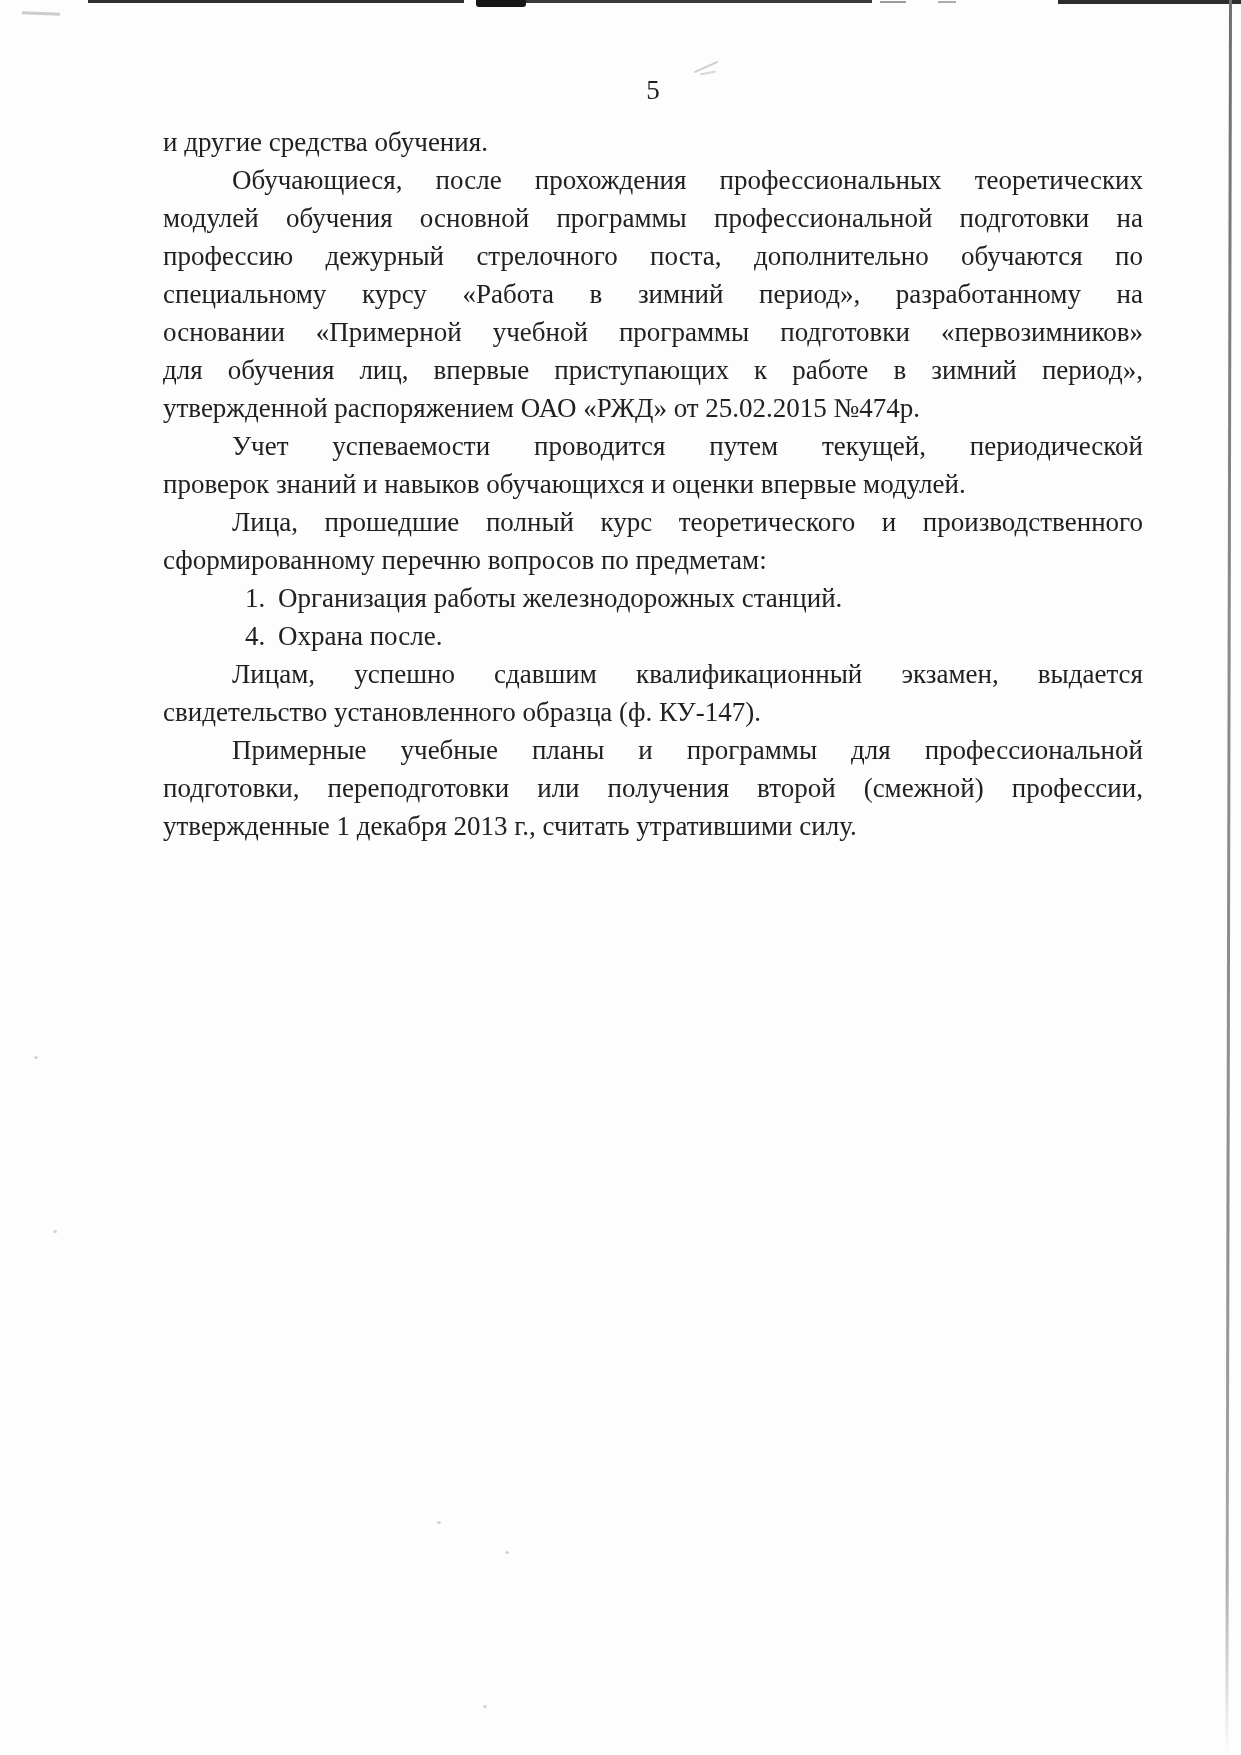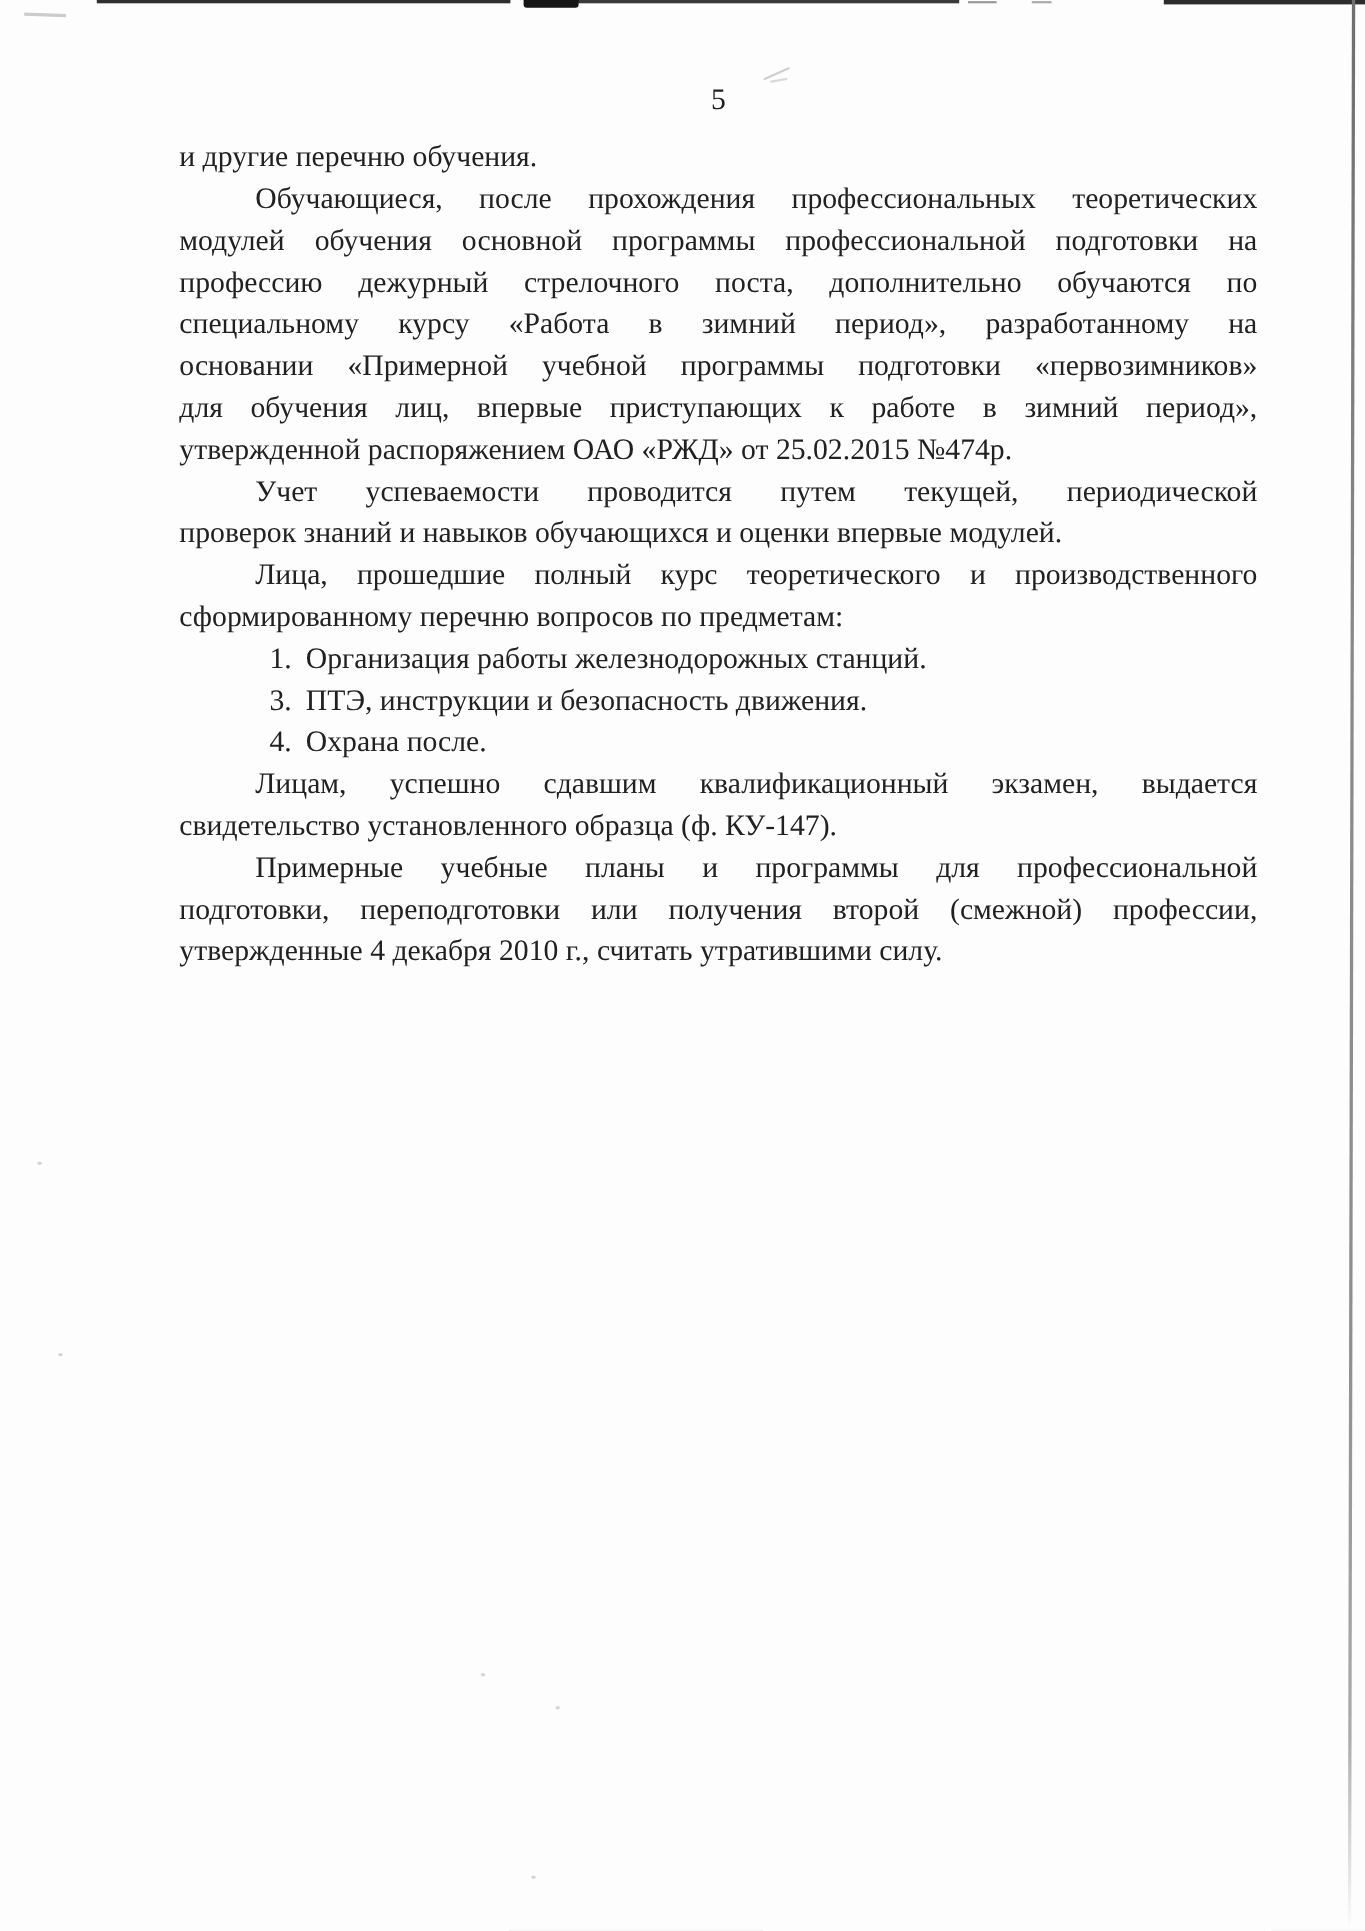--- a/index.html
+++ b/index.html
@@ -75,43 +75,40 @@
   <div class="artifact smudge-b"></div>
   <div class="artifact speck speck-1"></div>
   <div class="artifact speck speck-2"></div>
   <div class="artifact speck speck-3"></div>
   <div class="artifact speck speck-4"></div>
   <div class="artifact speck speck-5"></div>
 
   <div class="pagenum">5</div>
 
   <div class="content">
-    <div class="ln">и другие перечню обучения.</div>
+    <div class="ln">и другие средства обучения.</div>
     <div class="ln j ind">Обучающиеся, после прохождения профессиональных теоретических</div>
     <div class="ln j">модулей обучения основной программы профессиональной подготовки на</div>
     <div class="ln j">профессию дежурный стрелочного поста, дополнительно обучаются по</div>
     <div class="ln j">специальному курсу «Работа в зимний период», разработанному на</div>
     <div class="ln j">основании «Примерной учебной программы подготовки «первозимников»</div>
     <div class="ln j">для обучения лиц, впервые приступающих к работе в зимний период»,</div>
     <div class="ln">утвержденной распоряжением ОАО «РЖД» от 25.02.2015 №474р.</div>
     <div class="ln j ind">Учет успеваемости проводится путем текущей, периодической</div>
     <div class="ln">проверок знаний и навыков обучающихся и оценки впервые модулей.</div>
     <div class="ln j ind">Лица, прошедшие полный курс теоретического и производственного</div>
     <div class="ln">сформированному перечню вопросов по предметам:</div>
 
     <div class="ln list">
       <span class="num">1.</span><span>Организация работы железнодорожных станций.</span>
     </div>
     <div class="ln list">
-      <span class="num">3.</span><span>ПТЭ, инструкции и безопасность движения.</span>
-    </div>
-    <div class="ln list">
       <span class="num">4.</span><span>Охрана после.</span>
     </div>
 
     <div class="ln j ind">Лицам, успешно сдавшим квалификационный экзамен, выдается</div>
     <div class="ln">свидетельство установленного образца (ф. КУ-147).</div>
     <div class="ln j ind">Примерные учебные планы и программы для профессиональной</div>
     <div class="ln j">подготовки, переподготовки или получения второй (смежной) профессии,</div>
-    <div class="ln">утвержденные 4 декабря 2010 г., считать утратившими силу.</div>
+    <div class="ln">утвержденные 1 декабря 2013 г., считать утратившими силу.</div>
   </div>
 
 </div>
 
 </body></html>

